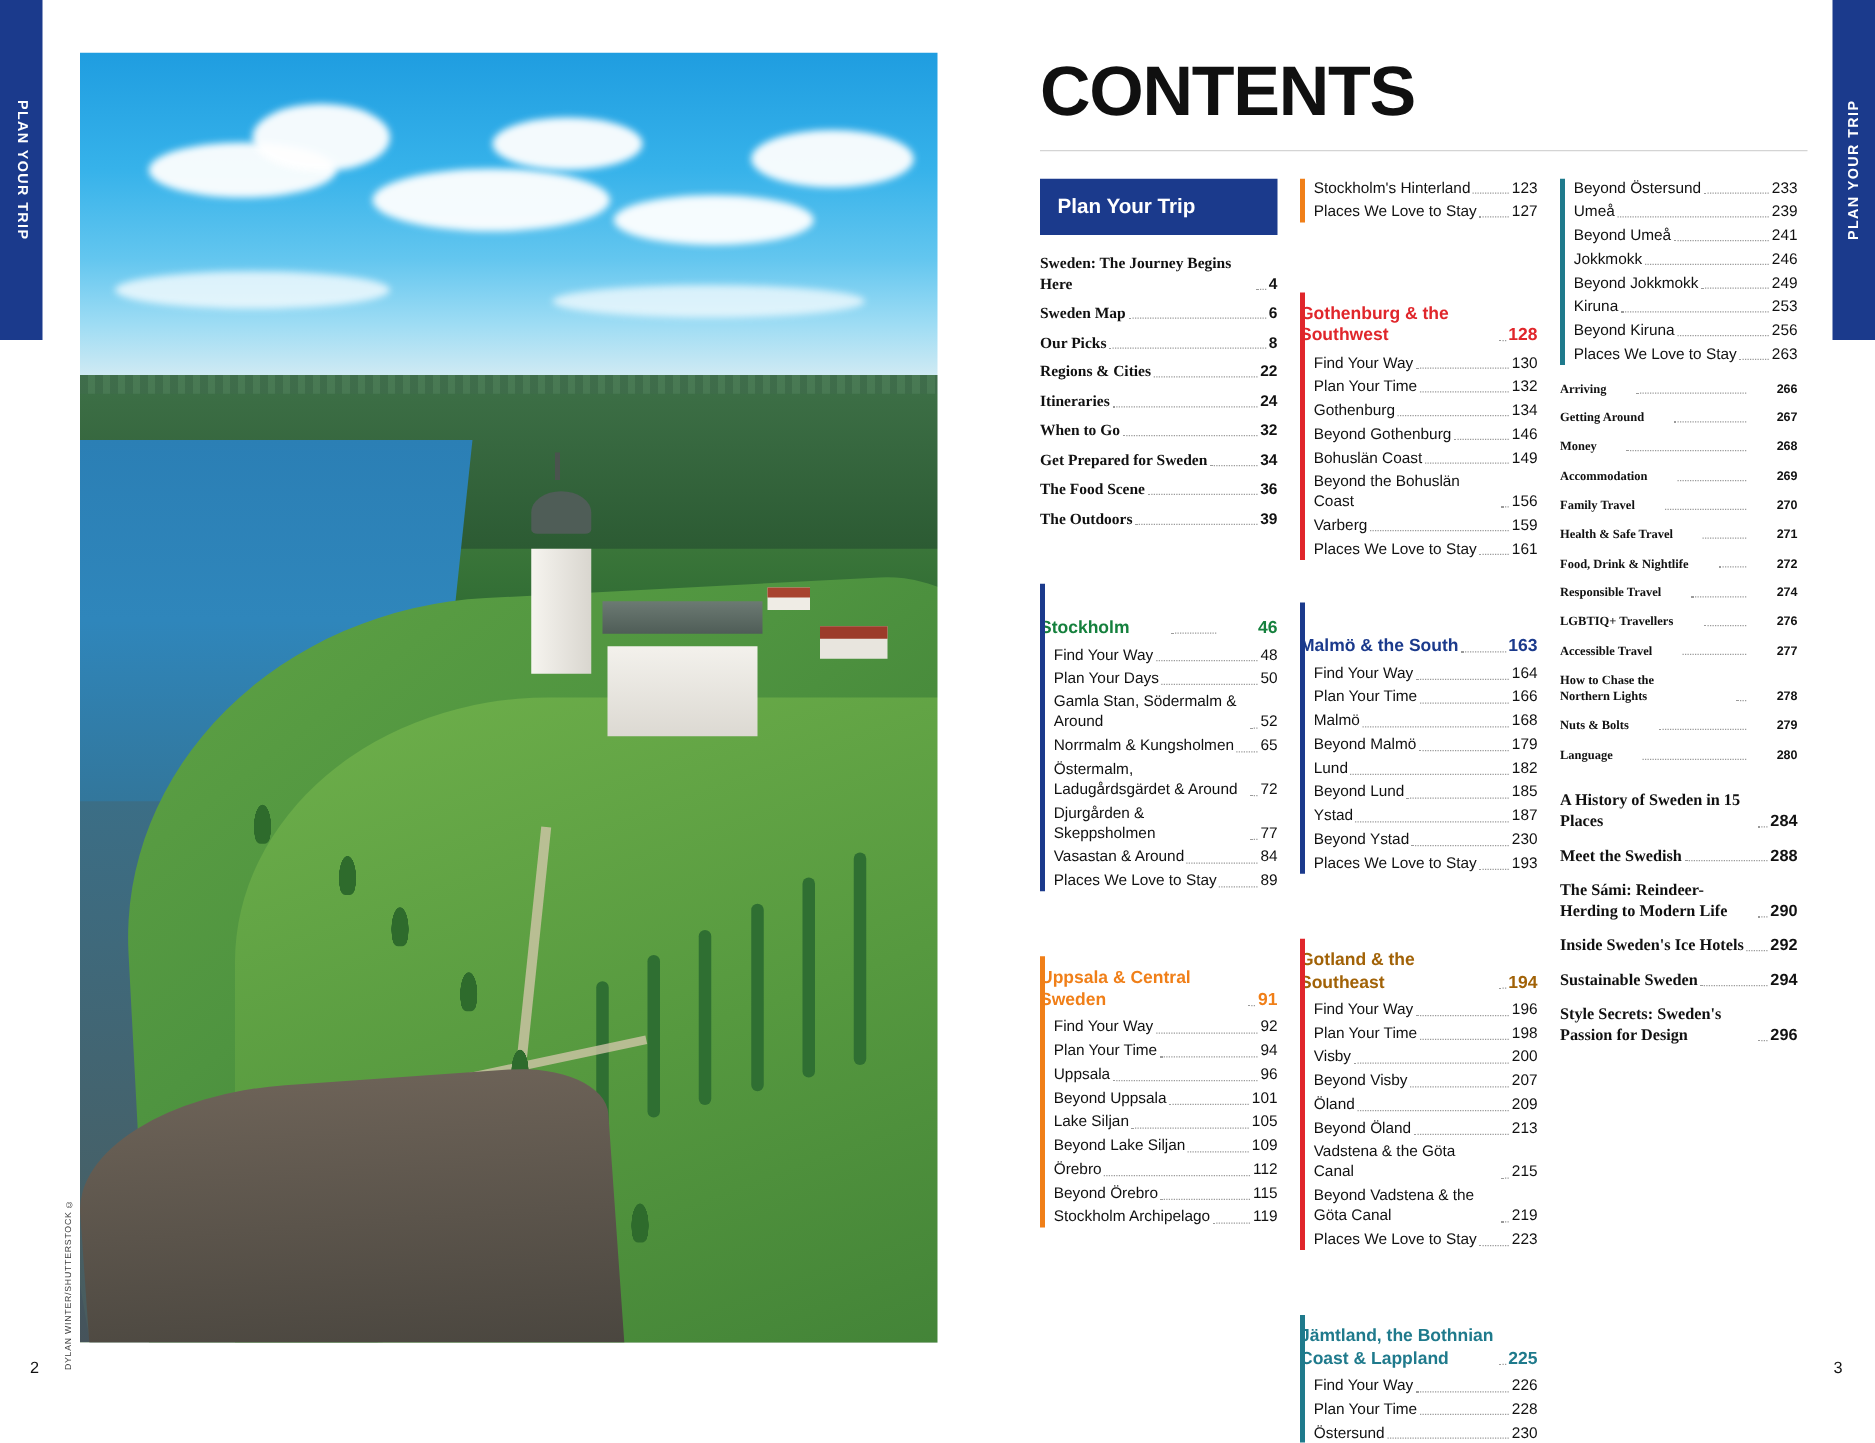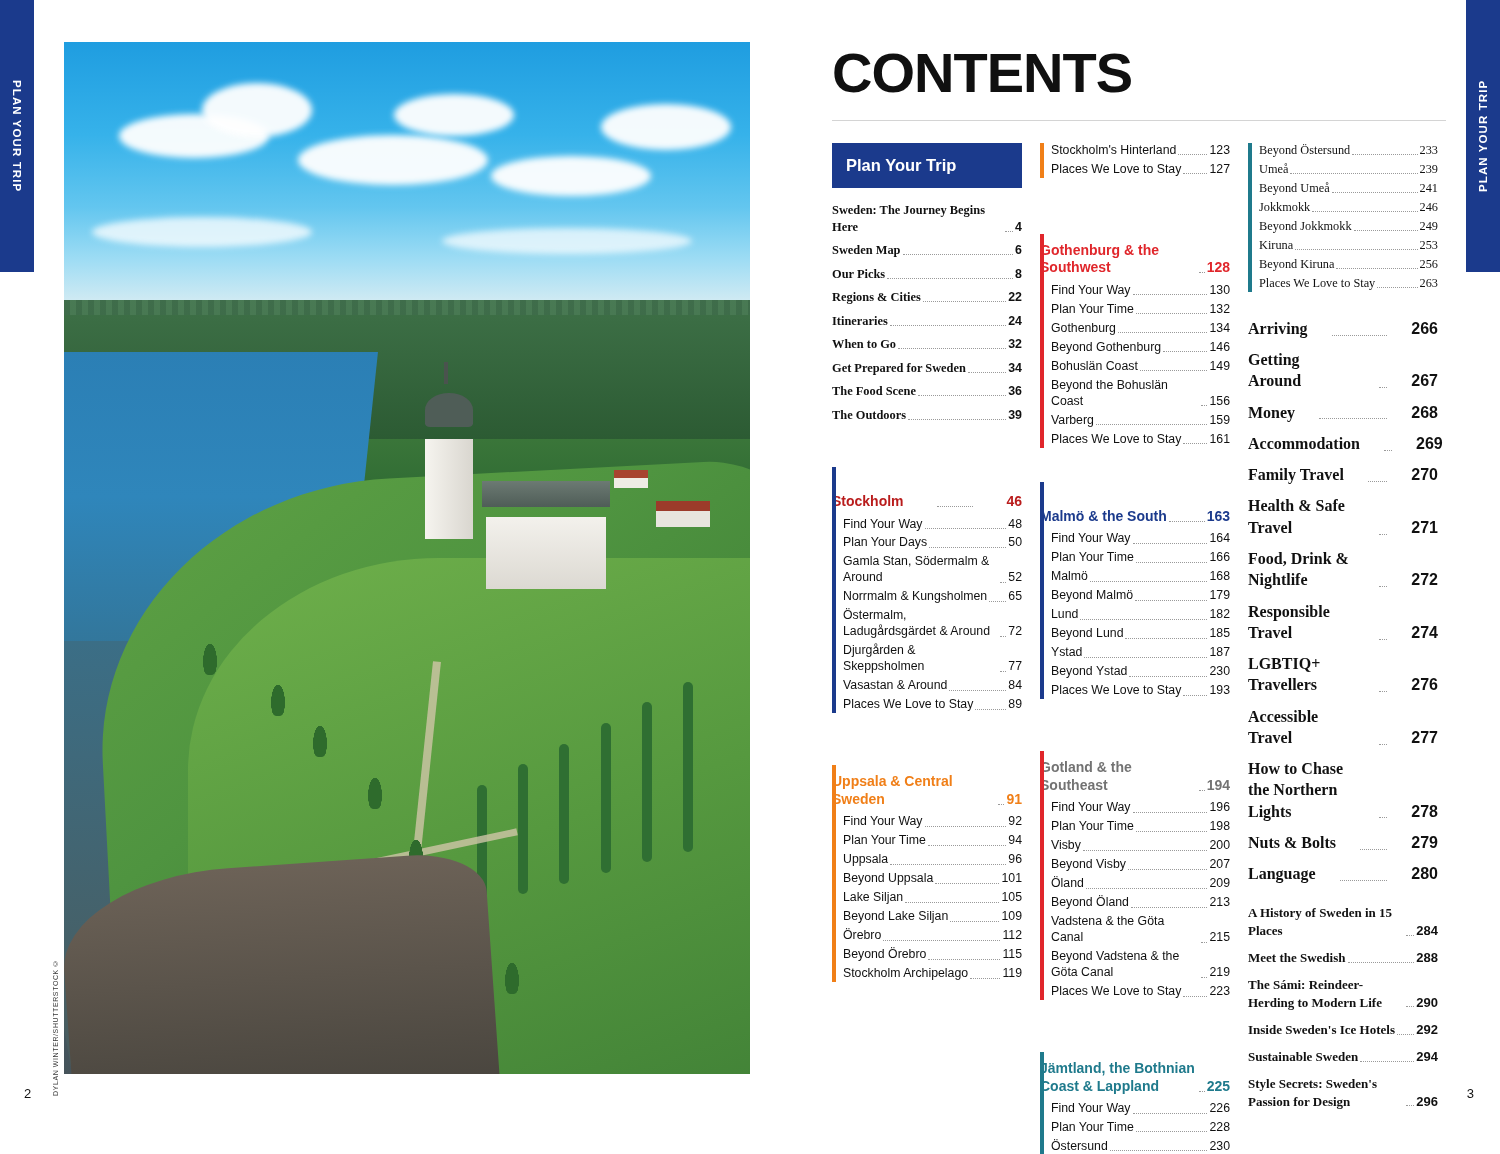--- a/index.html
+++ b/index.html
@@ -172,21 +172,21 @@
   .chapter .txt { flex:0 1 auto;margin-top:48px; }
   .chapter .dots { flex:1 1 auto; min-width:6px; border-bottom:1.5px dotted #9a9a9a; margin:0 2px 3.5px 2px; height:1px; }
   .chapter .pg { flex:0 0 auto; }
   .sub-entry {
     display:flex; align-items:flex-end; font-size:12.3px; line-height:1.3; margin-bottom:3px; color:#111;
   }
   .sub-entry .txt { flex:0 1 auto; }
   .sub-entry .dots { flex:1 1 auto; min-width:6px; border-bottom:1.5px dotted #9a9a9a; margin:0 2px 3.5px 2px; height:1px; }
   .sub-entry .pg { flex:0 0 auto; }
 
-  .toolkit-entry { font-weight:bold; font-size:16px; margin-bottom:10px;gap:22px; }
+  .toolkit-entry { font-weight:bold; font-size:10px; margin-bottom:10px;gap:22px; }
   .story-entry { font-weight:bold; font-size:13px; margin-bottom:10px; }
 
   #page-num-right {
     position:absolute; right:26px; top:1086px; font-size:13px; color:#111;
   }
   .two-line .txt { white-space:normal; }
 </style>
 </head>
 <body>
 
@@ -295,21 +295,21 @@
       <span class="pg">36</span>
     </div>
     <div class="entry" style="margin-bottom:22px;">
       <span class="txt">The Outdoors</span>
       <span class="dots"></span>
       <span class="pg">39</span>
     </div>
 
 
     <div class="group">
-      <div class="chapter" style="color:#b91c1c;gap:31px;">
+      <div class="chapter" style="color:#15803d;gap:31px;">
         <span class="txt">Stockholm</span>
         <span class="dots"></span>
         <span class="pg">46</span>
       </div>
       <div class="group-bar" style="background:#1b3a8c;top:22px;"></div>
       <div class="group-items">
         <div class="sub-entry">
             <span class="txt">Find Your Way</span>
             <span class="dots"></span>
             <span class="pg">48</span>
@@ -528,21 +528,21 @@
           </div>
         <div class="sub-entry">
             <span class="txt">Places We Love to Stay</span>
             <span class="dots"></span>
             <span class="pg">193</span>
           </div>
       </div>
     </div>
 
     <div class="group">
-      <div class="chapter" style="color:#737373;">
+      <div class="chapter" style="color:#a16207;">
         <span class="txt">Gotland &amp; the Southeast</span>
         <span class="dots"></span>
         <span class="pg">194</span>
       </div>
       <div class="group-bar" style="background:#e0262b;top:40px;"></div>
       <div class="group-items">
         <div class="sub-entry">
             <span class="txt">Find Your Way</span>
             <span class="dots"></span>
             <span class="pg">196</span>
@@ -612,21 +612,21 @@
             <span class="txt">Östersund</span>
             <span class="dots"></span>
             <span class="pg">230</span>
           </div>
       </div>
     </div>
   </div>
 
   <div class="col" id="col3">
 
-    <div class="group" style="margin-bottom:26px;font-family:Liberation Serif, serif;">
+    <div class="group" style="margin-bottom:13px;">
       <div class="group-bar" style="background:#1f7a8c;top:0;"></div>
       <div class="group-items">
         <div class="sub-entry">
             <span class="txt">Beyond Östersund</span>
             <span class="dots"></span>
             <span class="pg">233</span>
           </div>
         <div class="sub-entry">
             <span class="txt">Umeå</span>
             <span class="dots"></span>

